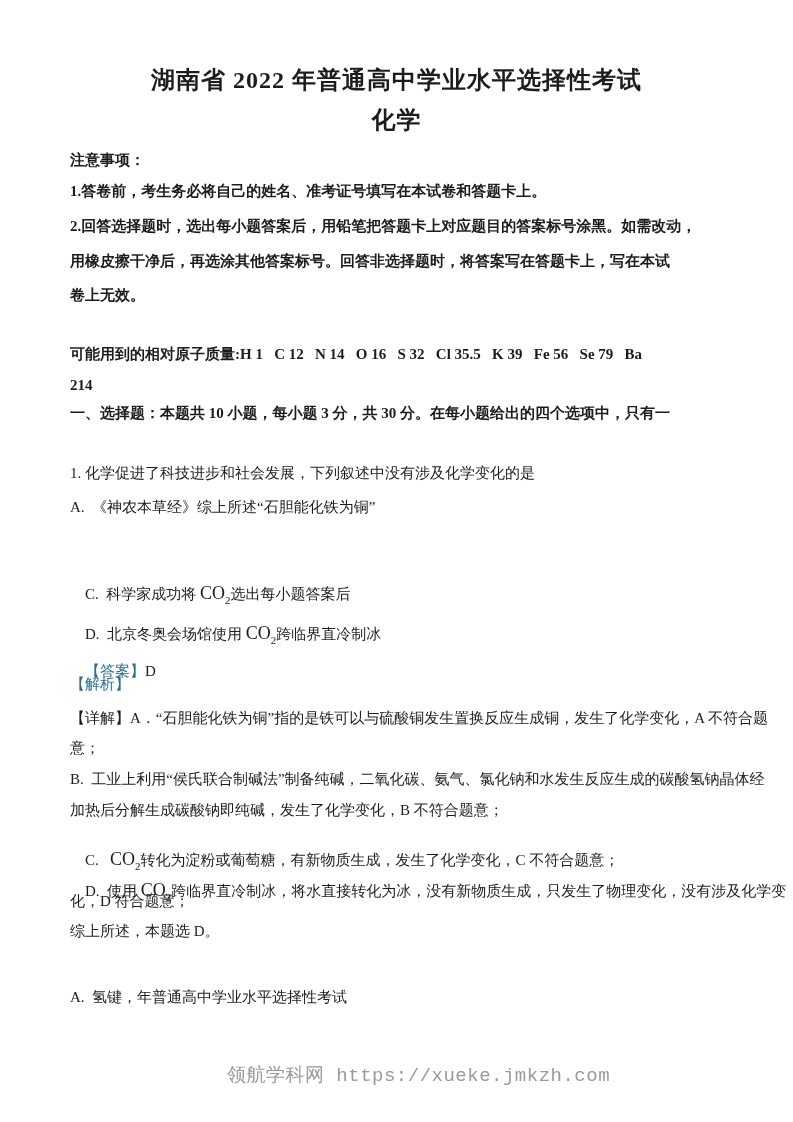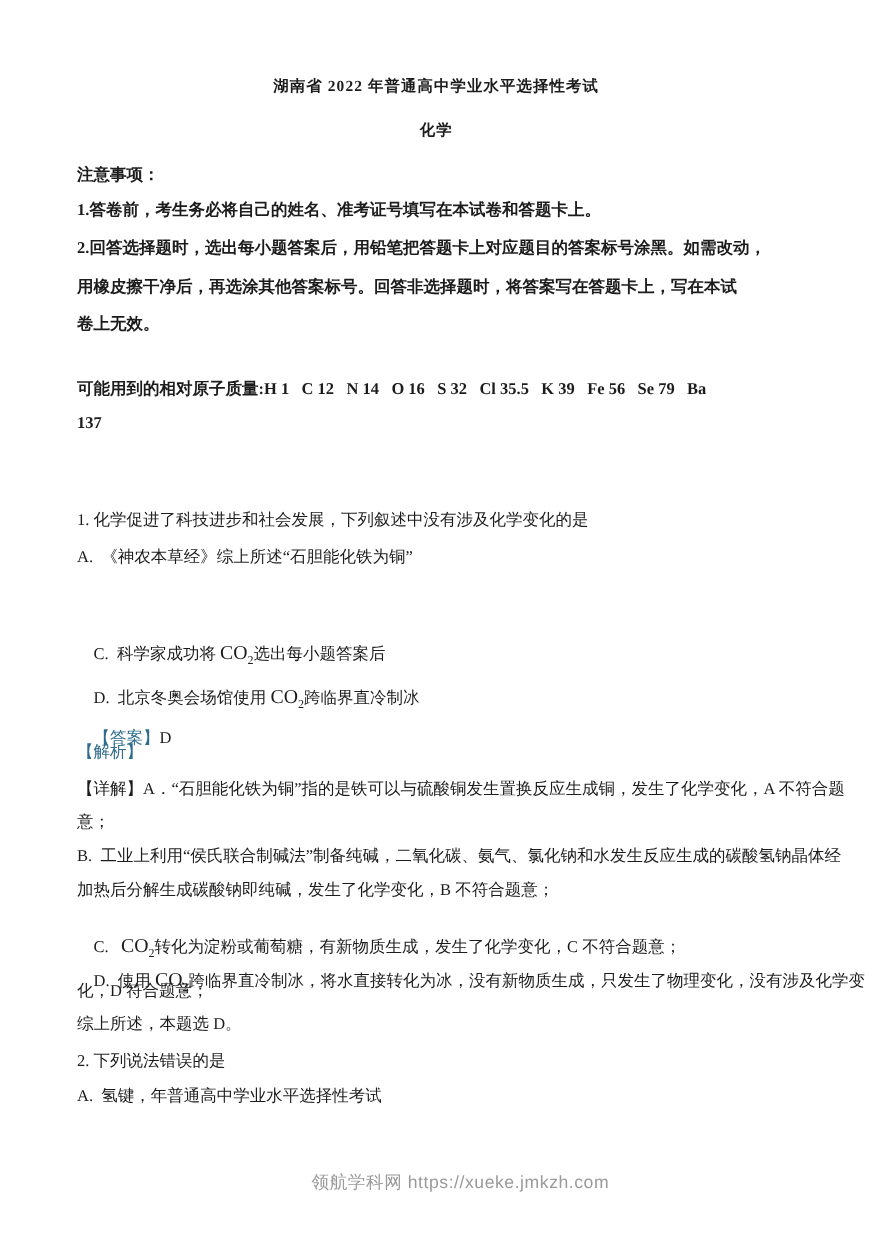--- a/index.html
+++ b/index.html
@@ -20,33 +20,33 @@
     line-height: 20px;
     white-space: pre;
     color: #1c1c1c;
   }
   .center {
     left: 0;
     right: 0;
     text-align: center;
   }
   .b { font-weight: 700; }
-  .title-line { font-size: 14px; letter-spacing: 1px; }
+  .title-line { font-size: 24px; letter-spacing: 1px; }
   .accent { color: var(--accent); }
   .formula {
     font-family: "Liberation Serif", "DejaVu Serif", serif;
     font-size: 18px;
   }
   .formula sub {
     font-size: 11px;
     line-height: 0;
   }
   .watermark-line {
-    font-family: Liberation Sans, sans-serif;
-    font-size: 16px;
+    font-family: Liberation Mono, monospace;
+    font-size: 19px;
     color: #9a9a9a;
     letter-spacing: 0.5px;
     padding-left: 44px;
   }
 </style>
 </head>
 <body>
 
 <div class="page">
 
@@ -57,22 +57,23 @@
   <div class="line center b title-line" style="top:110px">化学</div>
 
   <div class="line b" style="top:181px">1.答卷前，考生务必将自己的姓名、准考证号填写在本试卷和答题卡上。</div>
 
   <div class="line b" style="top:216px">2.回答选择题时，选出每小题答案后，用铅笔把答题卡上对应题目的答案标号涂黑。如需改动，</div>
   <div class="line b" style="top:251px">用橡皮擦干净后，再选涂其他答案标号。回答非选择题时，将答案写在答题卡上，写在本试</div>
   <div class="line b" style="top:285px">卷上无效。</div>
 
 
   <div class="line b" style="top:344px">可能用到的相对原子质量:H 1   C 12   N 14   O 16   S 32   Cl 35.5   K 39   Fe 56   Se 79   Ba</div>
-  <div class="line b" style="top:375px">137</div>
+  <div class="line b" style="top:375px">214</div>
 
+  <div class="line b" style="top:403px">一、选择题：本题共 10 小题，每小题 3 分，共 30 分。在每小题给出的四个选项中，只有一</div>
 
   <div class="line" style="top:463px">1. 化学促进了科技进步和社会发展，下列叙述中没有涉及化学变化的是</div>
 
   <div class="line" style="top:497px">A.  《神农本草经》综上所述“石胆能化铁为铜”</div>
 
 
   <div class="line" style="top:563px">
     <span>C.  科学家成功将 </span><span class="formula"><span>CO</span><sub>2</sub></span><span>选出每小题答案后</span>
   </div>
 
@@ -96,19 +97,18 @@
     <span>C.   </span><span class="formula"><span>CO</span><sub>2</sub></span><span>转化为淀粉或葡萄糖，有新物质生成，发生了化学变化，C 不符合题意；</span>
   </div>
 
   <div class="line" style="top:860px">
     <span>D.  使用 </span><span class="formula"><span>CO</span><sub>2</sub></span><span>跨临界直冷制冰，将水直接转化为冰，没有新物质生成，只发生了物理变化，没有涉及化学变</span>
   </div>
   <div class="line" style="top:891px">化，D 符合题意；</div>
 
   <div class="line" style="top:921px">综上所述，本题选 D。</div>
 
-  <div class="line" style="top:955px">2. 下列说法错误的是</div>
 
   <div class="line" style="top:987px">A.  氢键，年普通高中学业水平选择性考试</div>
 
   <div class="line center watermark-line" style="top:1066px">领航学科网 https://xueke.jmkzh.com</div>
 
 </div>
 
 </body></html>

